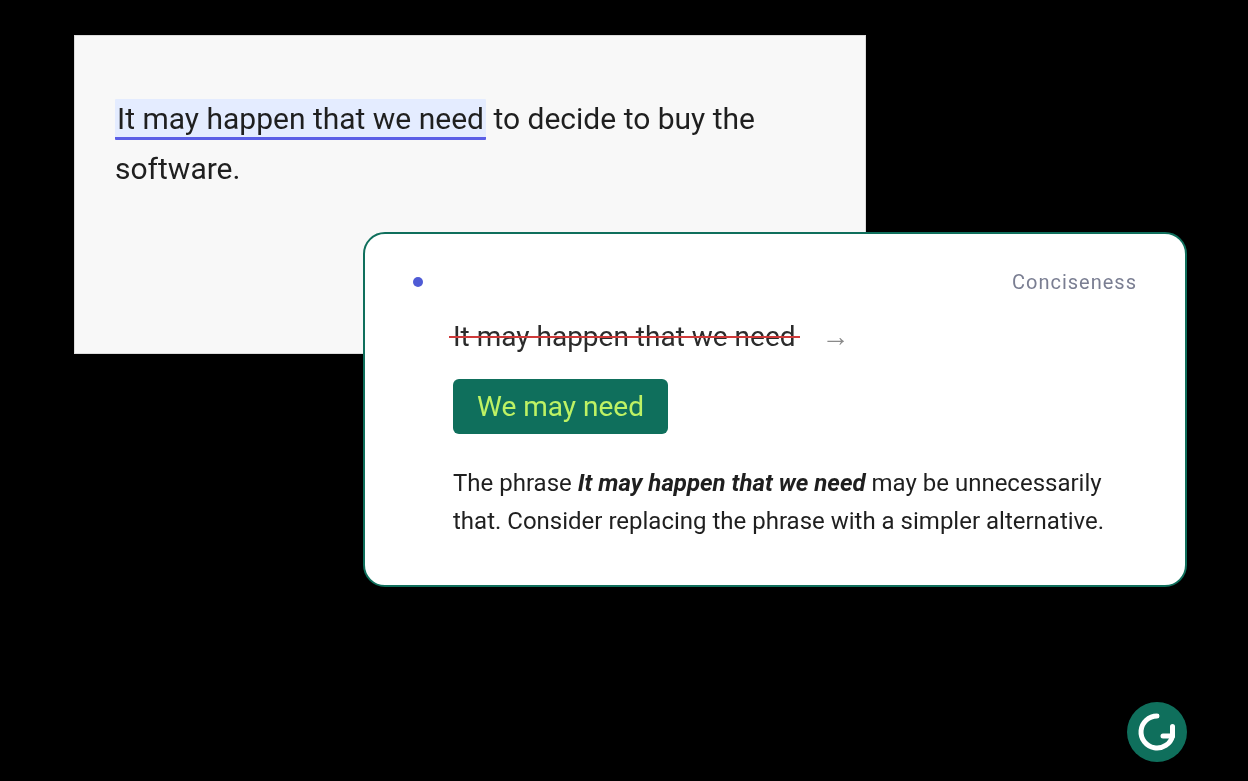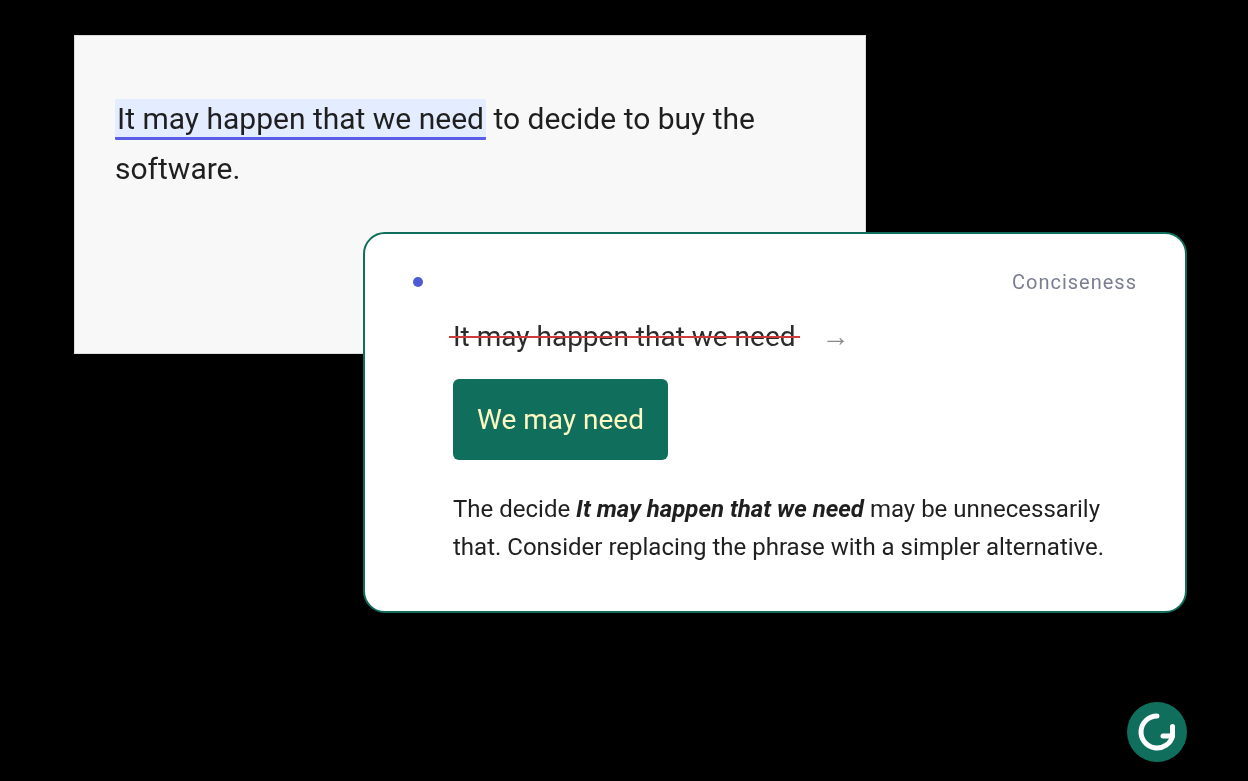--- a/index.html
+++ b/index.html
@@ -57,23 +57,23 @@
       height: 2px;
       background: #cf3a3a;
       transform: translateY(-1px);
     }
     .arrow-icon { font-size: 28px; color: #8a8a8a; }
 
     .suggest-chip {
       display: inline-block;
       margin-left: 40px;
       background: #0f6f5c;
-      color: #fef9c3;
+      color: #bef264;
       font-size: 28px;
-      padding: 24px 24px;
+      padding: 11px 24px;
       border-radius: 6px;
       margin-bottom: 30px;
     }
 
     .explanation {
       margin-left: 40px;
       font-size: 24px;
       line-height: 1.6;
       color: #1f1f1f;
       font-weight: 400;
@@ -113,21 +113,21 @@
     </div>
 
     <div class="original-row">
       <span class="strike-text">It may happen that we need</span>
       <span class="arrow-icon">→</span>
     </div>
 
     <div class="suggest-chip">We may need</div>
 
     <p class="explanation">
-      <span>The decide </span><span class="bold-italic">It may happen that we need</span><span> may be unnecessarily that. Consider replacing the phrase with a simpler alternative.</span>
+      <span>The phrase </span><span class="bold-italic">It may happen that we need</span><span> may be unnecessarily that. Consider replacing the phrase with a simpler alternative.</span>
     </p>
   </div>
 
   <div class="brand-badge">
     <svg viewBox="0 0 40 40">
       <path d="M20 4 A16 16 0 1 0 35.5 24" fill="none" stroke="#ffffff" stroke-width="5" stroke-linecap="round"></path>
       <path d="M26 24 L35.5 24 L35.5 14.5" fill="none" stroke="#ffffff" stroke-width="5" stroke-linecap="round" stroke-linejoin="round"></path>
     </svg>
   </div>
 

